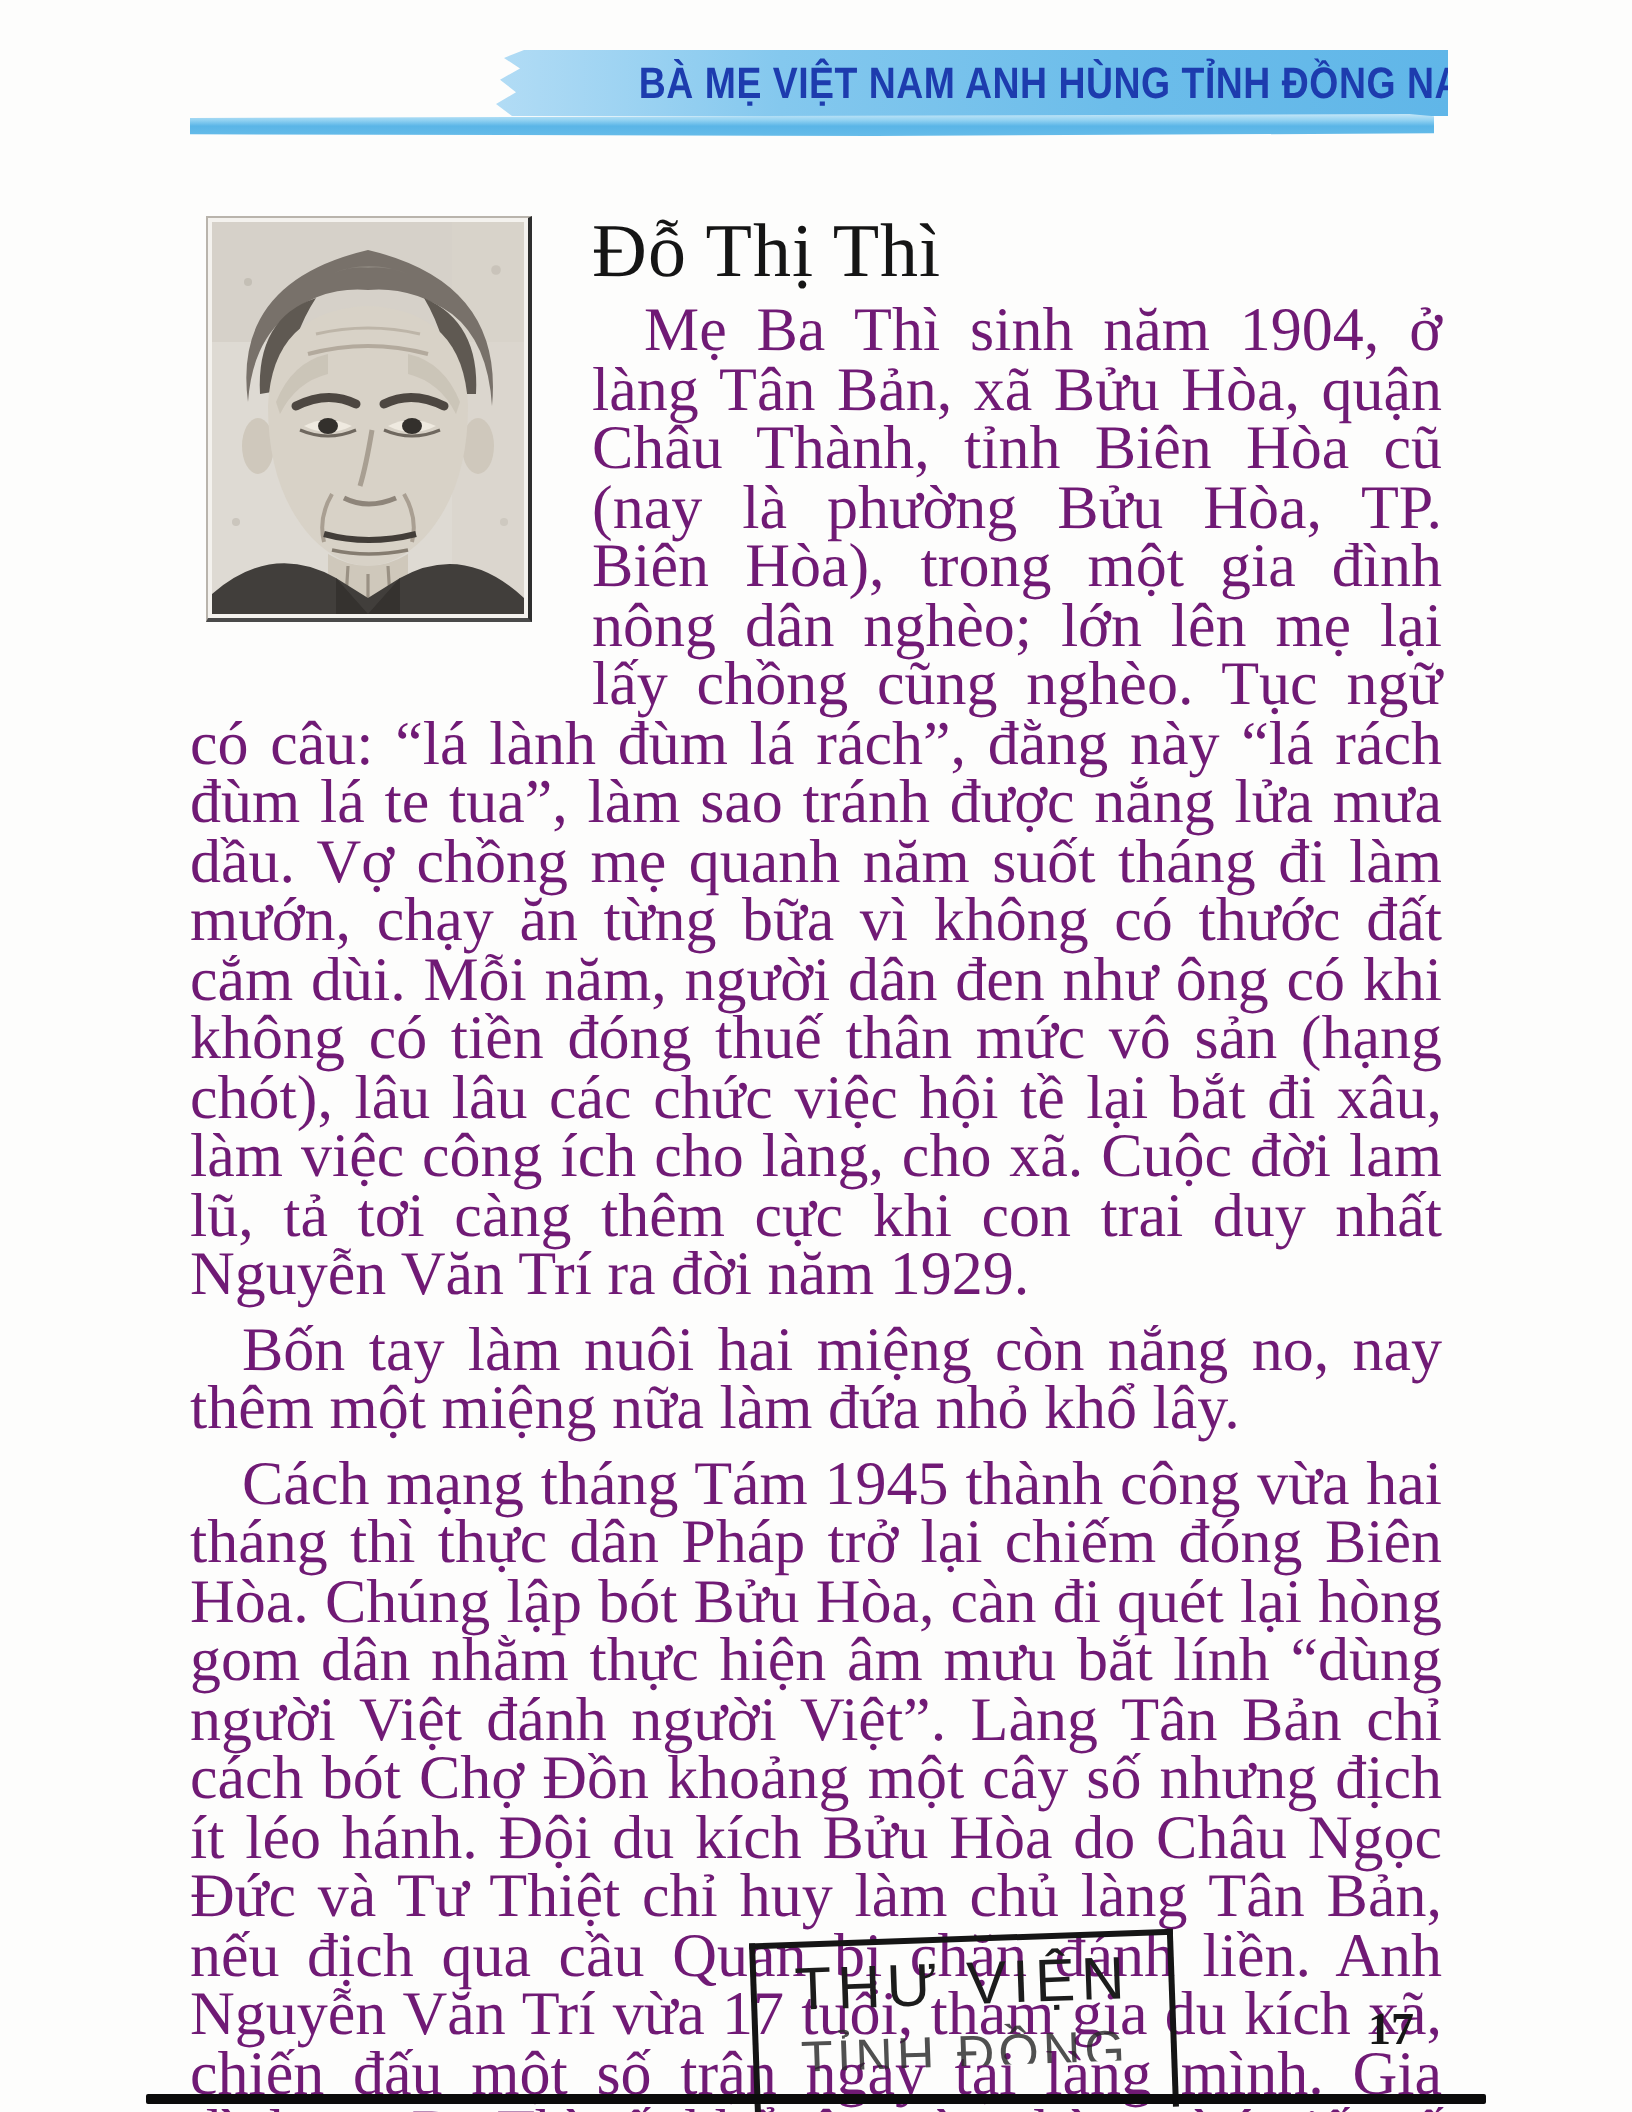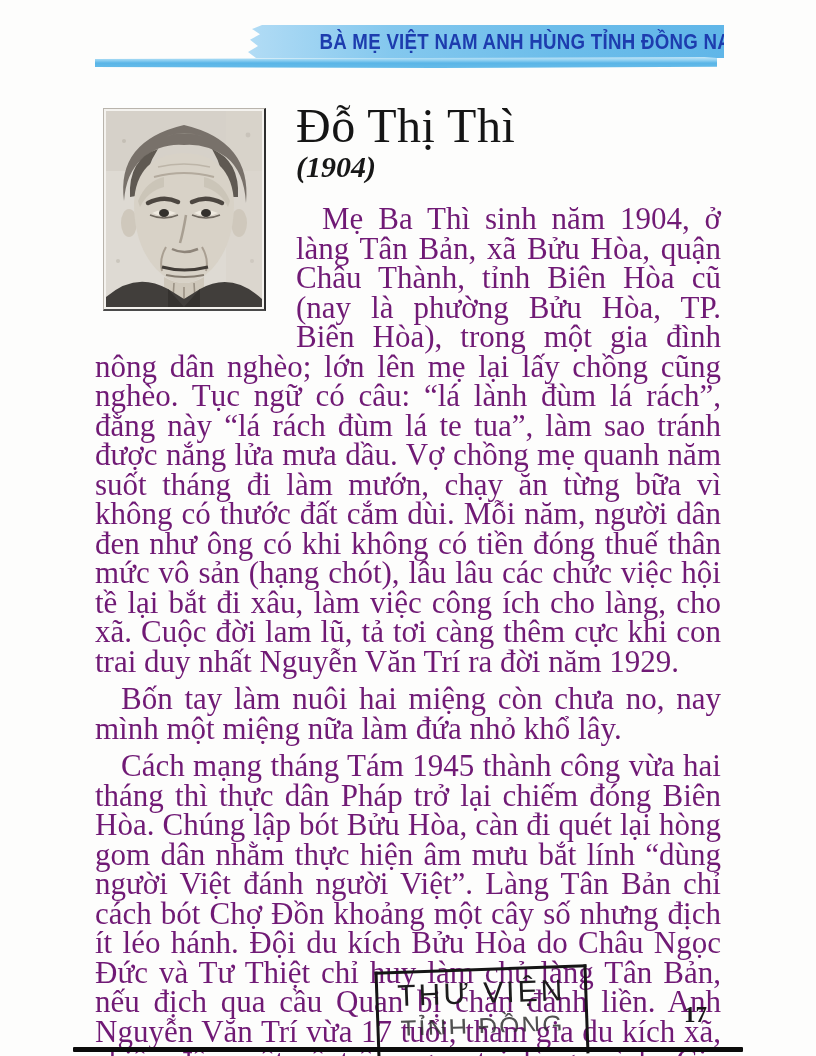--- a/index.html
+++ b/index.html
@@ -43,21 +43,21 @@
     background:#f4f2ee;
     padding:2px;
     border:1px solid #b9b4ac;
     border-right:2px solid #2e2e2e;
     border-bottom:2px solid #4a4a4a;
   }
   .photo-frame svg{display:block;width:100%;height:100%;}
 
   h1.title{
     margin:0 0 2px 0;
-    font-size:48px;font-weight:400;line-height:44px;
+    font-size:38px;font-weight:400;line-height:44px;
     letter-spacing:.5px;color:#151515;
   }
   .years{
     font-size:30px;font-weight:700;font-style:italic;
     line-height:34px;margin:0 0 20px 0;color:#171717;
   }
   p.para{
     margin:0 0 8px 0;
     font-size:31px;line-height:29.5px;
     text-align:justify;text-indent:26px;
@@ -156,24 +156,23 @@
         <path d="M62,178 L78,196 L94,178 L94,196 L62,196 Z" fill="#35322f"></path>
 
         <circle cx="18" cy="30" r="2" fill="#b8b2a8" opacity=".6"></circle>
         <circle cx="142" cy="24" r="2.4" fill="#bab4aa" opacity=".5"></circle>
         <circle cx="12" cy="150" r="2" fill="#b8b2a8" opacity=".5"></circle>
         <circle cx="146" cy="150" r="2" fill="#c2bcb2" opacity=".5"></circle>
       </svg>
     </div>
 
     <h1 class="title">Đỗ Thị Thì</h1>
-    <div class="years">(1904)</div>
 
     <p class="para">Mẹ Ba Thì sinh năm 1904, ở làng Tân Bản, xã Bửu Hòa, quận Châu Thành, tỉnh Biên Hòa cũ (nay là phường Bửu Hòa, TP. Biên Hòa), trong một gia đình nông dân nghèo; lớn lên mẹ lại lấy chồng cũng nghèo. Tục ngữ có câu: “lá lành đùm lá rách”, đằng này “lá rách đùm lá te tua”, làm sao tránh được nắng lửa mưa dầu. Vợ chồng mẹ quanh năm suốt tháng đi làm mướn, chạy ăn từng bữa vì không có thước đất cắm dùi. Mỗi năm, người dân đen như ông có khi không có tiền đóng thuế thân mức vô sản (hạng chót), lâu lâu các chức việc hội tề lại bắt đi xâu, làm việc công ích cho làng, cho xã. Cuộc đời lam lũ, tả tơi càng thêm cực khi con trai duy nhất Nguyễn Văn Trí ra đời năm 1929.</p>
-    <p class="para">Bốn tay làm nuôi hai miệng còn chưa no, nay mình một miệng nữa làm đứa nhỏ khổ lây.</p>
+    <p class="para">Bốn tay làm nuôi hai miệng còn nắng no, nay thêm một miệng nữa làm đứa nhỏ khổ lây.</p>
     <p class="para">Cách mạng tháng Tám 1945 thành công vừa hai tháng thì thực dân Pháp trở lại chiếm đóng Biên Hòa. Chúng lập bót Bửu Hòa, càn đi quét lại hòng gom dân nhằm thực hiện âm mưu bắt lính “dùng người Việt đánh người Việt”. Làng Tân Bản chỉ cách bót Chợ Đồn khoảng một cây số nhưng địch ít léo hánh. Đội du kích Bửu Hòa do Châu Ngọc Đức và Tư Thiệt chỉ huy làm chủ làng Tân Bản, nếu địch qua cầu Quan bị chặn đánh liền. Anh Nguyễn Văn Trí vừa 17 tuổi, tham gia du kích xã, chiến đấu một số trận ngay tại làng mình. Gia đình mẹ Ba Thì rất khổ tâm vì nghèo mà ít tiếp tế cho con được bằng anh em. Song, Hai Trí quen chịu đựng, không đòi</p>
   </div>
 
   <div class="stamp">
     <div class="stamp-line1">THƯ VIỆN</div>
     <div class="stamp-line2-wrap">
       <div class="stamp-line2">TỈNH ĐỒNG NAI</div>
     </div>
   </div>
 

